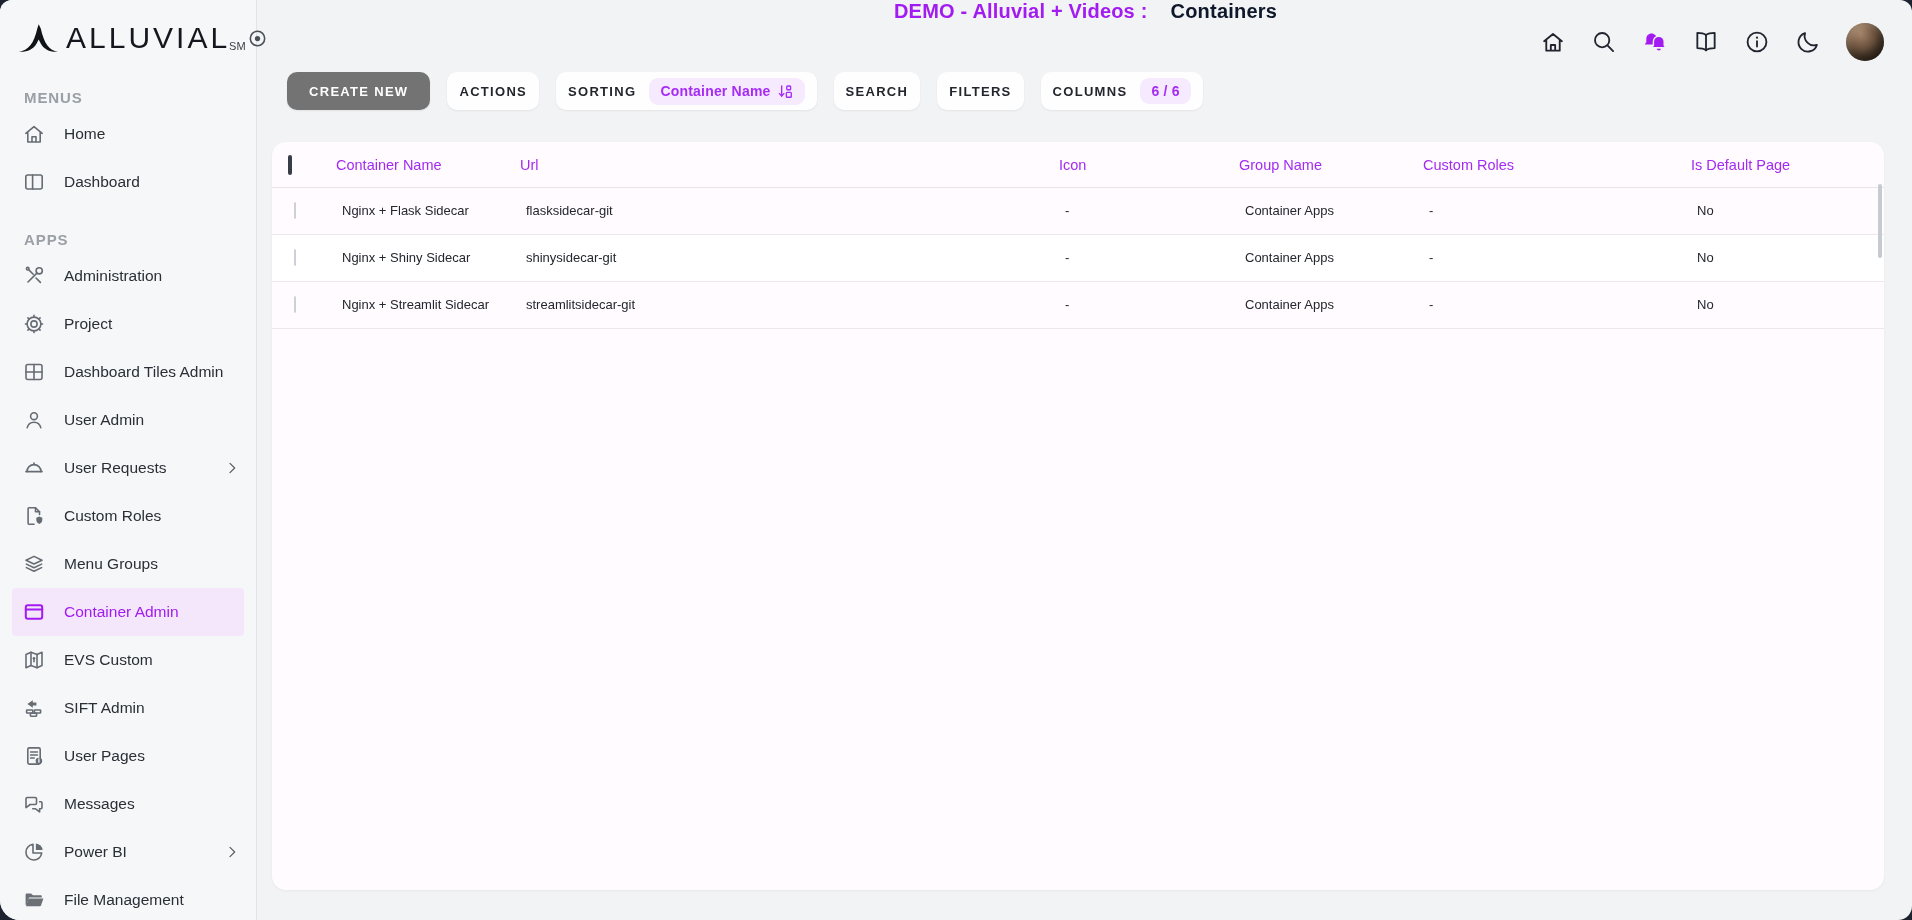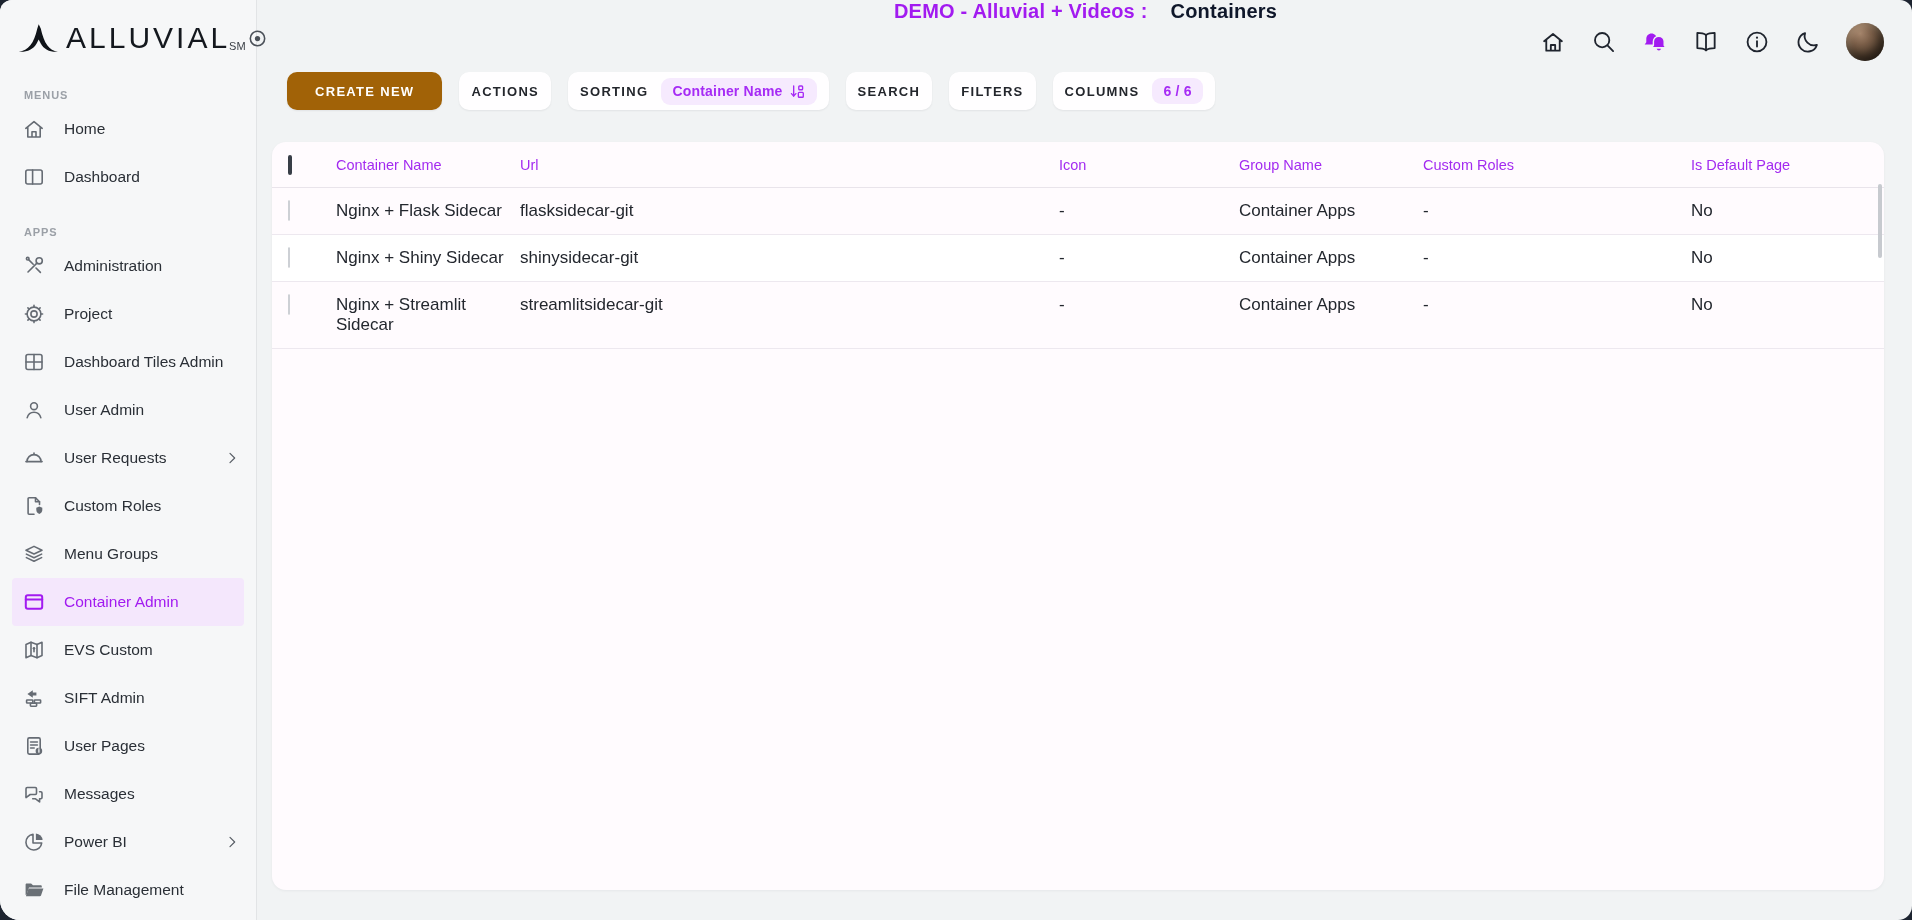--- a/index.html
+++ b/index.html
@@ -6,21 +6,21 @@
   html,body { width:1912px; height:920px; background:#1d2430; font-family:"Liberation Sans", sans-serif; overflow:hidden; }
   .app { position:absolute; inset:0; background:#F1F3F4; border-radius:12px 12px 14px 20px; overflow:hidden; display:flex; }
 
   
   .sidebar { width:257px; flex:0 0 auto; background:#F6F7F8; border-right:1px solid #E2E4E6; position:relative; }
   .logo-row { display:flex; align-items:center; padding:16px 16px 4px 16px; height:64px; }
   .logo-mark { width:46px; height:46px; display:flex; align-items:center; justify-content:center; }
   .logo-text { font-size:30px; font-weight:400; letter-spacing:3px; color:#14181E; margin-left:6px; white-space:nowrap; }
   .logo-text sup { font-size:11px; letter-spacing:0; color:#3a3f46; vertical-align:baseline; position:relative; top:2px; left:-1px;}
   .collapse-toggle { margin-left:auto; width:22px; height:22px; display:flex; align-items:center; justify-content:center; cursor:pointer; }
-  .section-label { margin:25px 0 4px 24px; font-size:11px; font-weight:700; color:#9BA0A7; letter-spacing:.9px; }
+  .section-label { margin:25px 0 4px 24px; font-size:15px; font-weight:700; color:#9BA0A7; letter-spacing:.9px; }
   .nav-item { height:48px; display:flex; align-items:center; gap:18px; padding:0 16px 0 22px; font-size:15.5px; color:#2A2F36; cursor:pointer; }
   .nav-item .icn { width:24px; height:24px; flex:0 0 auto; stroke:#666C74; fill:none; stroke-width:1.6; stroke-linecap:round; stroke-linejoin:round; }
   .nav-item .chev { margin-left:auto; width:16px; height:16px; stroke:#585E66; fill:none; stroke-width:1.8; stroke-linecap:round; stroke-linejoin:round; }
   .nav-item.active { background:#F4E7FC; border-radius:4px; margin:0 12px; padding:0 4px 0 10px; color:#A21BF0; font-weight:500; }
   .nav-item.active .icn { stroke:#A21BF0; stroke-width:2; }
 
   
   .main { flex:1; display:flex; flex-direction:column; position:relative; }
   .topbar { height:64px; display:flex; align-items:center; padding:0 28px 0 30px;flex-direction:column; }
   .breadcrumb { font-size:20px; font-weight:700; letter-spacing:.2px; display:flex; gap:11px; }
@@ -28,29 +28,29 @@
   .crumb-current { color:#0f172a;margin-left:12px; }
   .top-icons { margin-left:auto; display:flex; align-items:center; gap:25px; }
   .tico { width:26px; height:26px; stroke:#1F242E; fill:none; stroke-width:1.7; stroke-linecap:round; stroke-linejoin:round; cursor:pointer; }
   .avatar { width:38px; height:38px; border-radius:50%; cursor:pointer;
             background:radial-gradient(circle at 38% 28%, #a3836a 0%, #7b5f49 30%, #53402f 62%, #2e241c 100%);
             box-shadow:inset -4px -6px 10px rgba(0,0,0,.45), inset 3px 4px 6px rgba(255,230,200,.25); }
 
   
   .toolbar { display:flex; align-items:center; gap:17px; padding:8px 28px 0 30px; }
   .btn { height:38px; border:none; border-radius:10px; background:#FFFEFF; box-shadow:0 1px 2px rgba(25,28,45,.07); display:flex; align-items:center; padding:0 12px; font-family:"Liberation Sans",sans-serif; font-size:13px; font-weight:700; letter-spacing:1.3px; color:#23262C; cursor:pointer; white-space:nowrap; }
-  .btn.primary { background:#a16207; color:#FFFFFF; padding:0 28px; }
+  .btn.primary { background:#737373; color:#FFFFFF; padding:0 22px; }
   .pill { background:#F6EAFE; color:#A62BF5; border-radius:9px; font-size:14px; font-weight:600; letter-spacing:.2px; padding:5px 11px; margin-left:13px; display:flex; align-items:center; gap:6px; }
   .sort-glyph { width:17px; height:17px; stroke:#A62BF5; fill:none; stroke-width:1.6; stroke-linecap:round; stroke-linejoin:round; }
 
   
   .card { flex:1; margin:32px 28px 30px 15px; background:#FFFBFE; border-radius:14px; box-shadow:0 1px 3px rgba(25,28,45,.05); position:relative; overflow:hidden; }
   .tgrid { display:grid; grid-template-columns:64px 184px 539px 180px 184px 268px 1fr; align-items:center; }
   .thead { height:46px; border-bottom:1px solid #E9E4EB; color:#A32BF0; font-size:14.5px; font-weight:500; }
-  .trow { align-items:start; padding:13px 0; border-bottom:1px solid #EDE8EF; font-size:17px; color:#23272E; line-height:20px; }
+  .trow { align-items:start; padding:13px 6px; border-bottom:1px solid #EDE8EF; font-size:13px; color:#23272E; line-height:20px; }
   .trow:nth-child(3) { background:#FFFFFF; }
   .cell-cb { padding-left:16px; }
   .cb { width:20px; height:20px; border:2px solid #383E47; border-radius:5px; background:transparent; cursor:pointer; }
   .cb.light { width:19px; height:19px; border:1.5px solid #CDD0D5; background:#FFFFFF; }
   .scroll-thumb { position:absolute; right:2px; top:42px; width:4px; height:74px; background:#C7CACF; border-radius:2px; cursor:grab; }
 </style>
 </head>
 <body>
 
 <div class="app">

